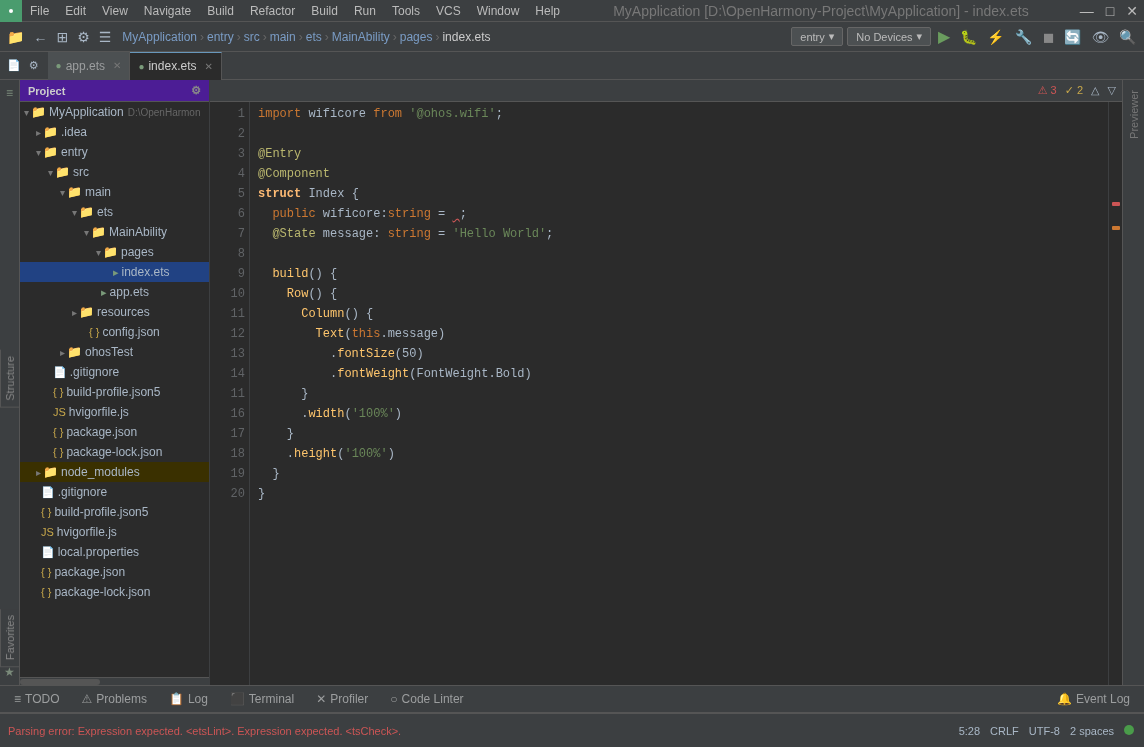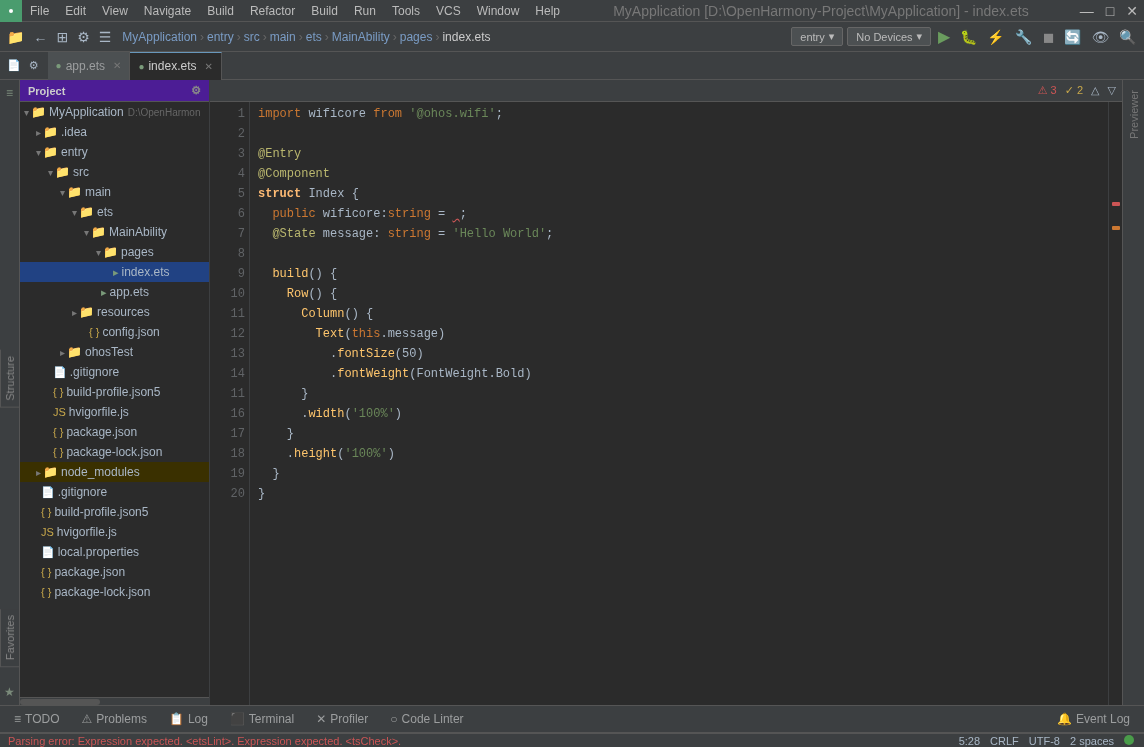--- a/index.html
+++ b/index.html
@@ -368,21 +368,21 @@
       display: flex;
       align-items: center;
       gap: 4px;
     }
 
     
     .status-bar {
       background: #3c3f41;
       display: flex;
       align-items: center;
-      height: 14px;
+      height: 34px;
       border-top: 1px solid #555;
       padding: 0 8px;
       font-size: 11px;
       color: #a9b7c6;
       flex-shrink: 0;
       gap: 6px;
     }
     .status-bar .error-msg { color: #cc5555; font-size: 11px; }
     .status-bar-right {
       margin-left: auto;

